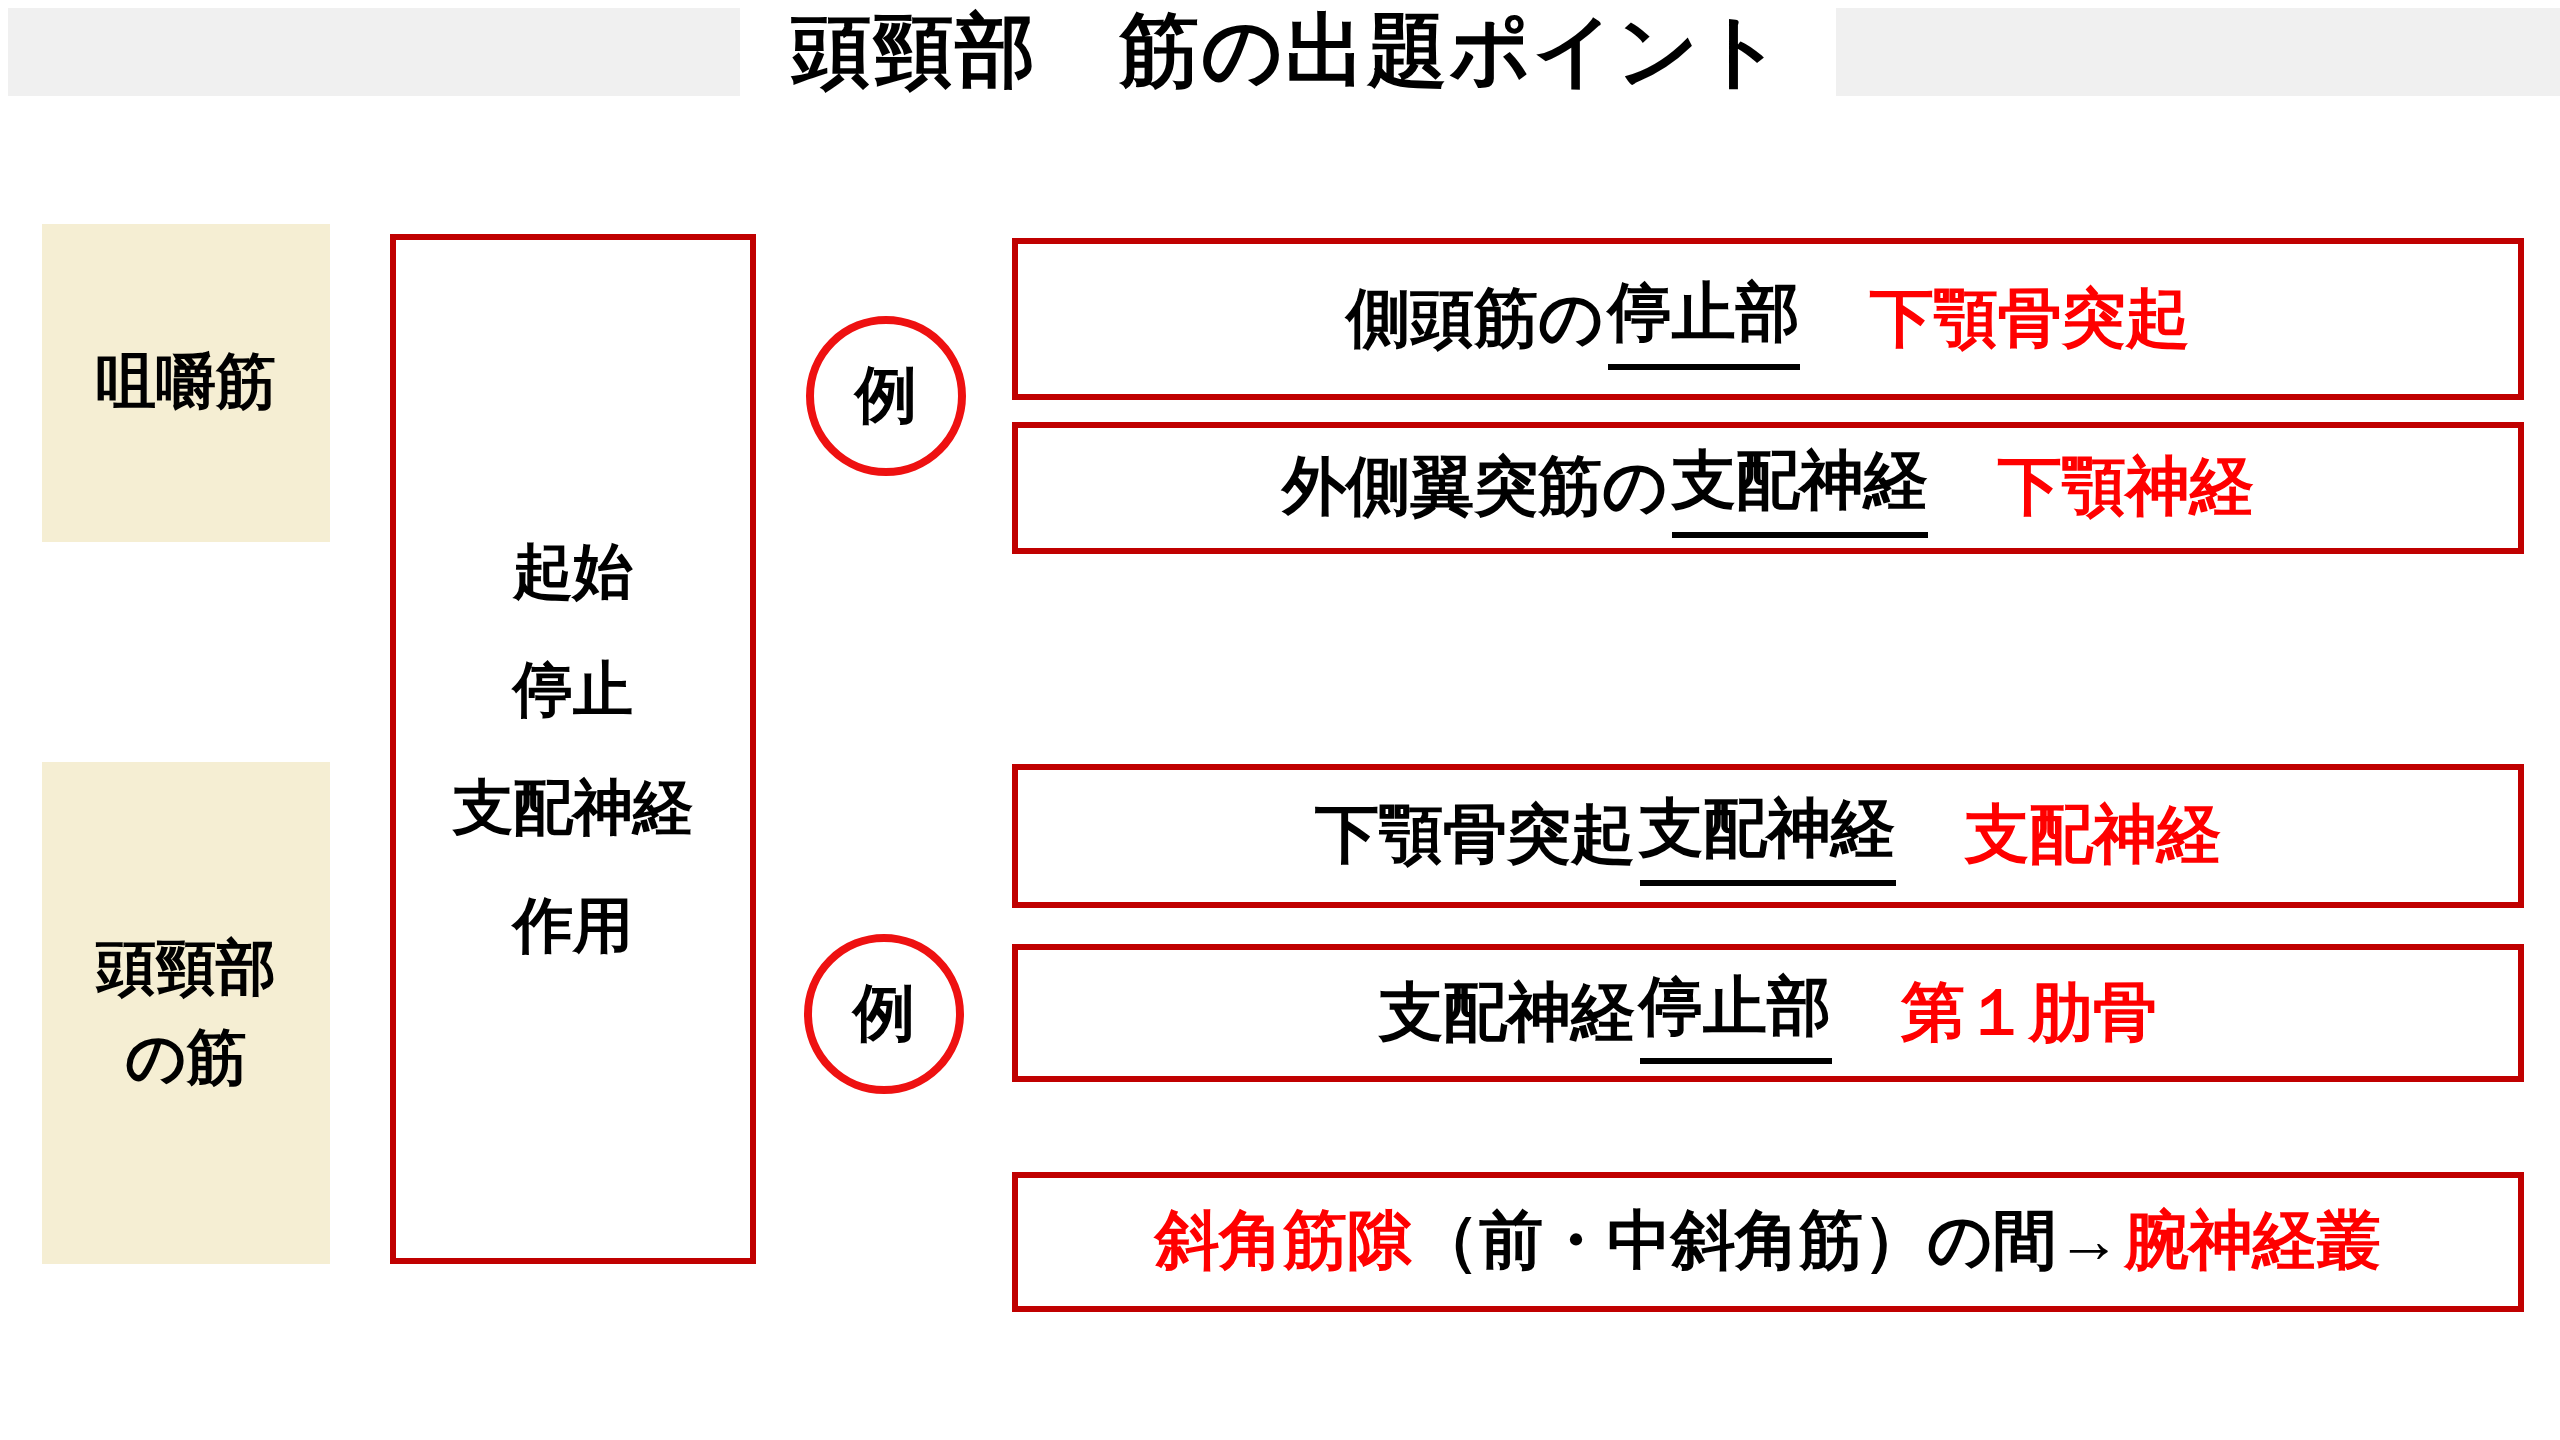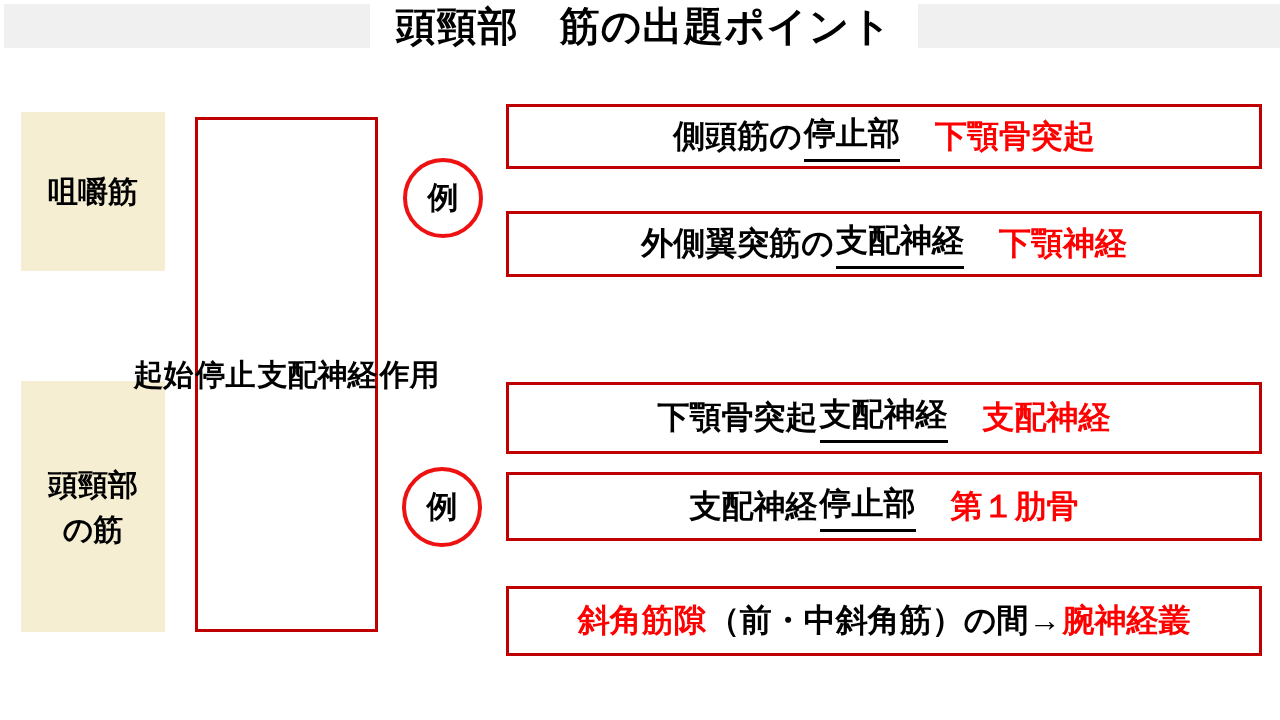--- a/index.html
+++ b/index.html
@@ -41,21 +41,21 @@
     font-size:30px;font-weight:bold;text-align:center;
     line-height:1.5;white-space:pre-line;
   }
   .label-box-1{top:108px;height:159px;}
   .label-box-2{top:377px;height:251px;align-items:center;}
 
   
   .center-box{
     position:absolute;left:191px;top:113px;width:183px;height:515px;
     border:3px solid var(--border-red);background:#ffffff;
-    display:flex;flex-direction:row;align-items:center;justify-content:center;
+    display:flex;flex-direction:column;align-items:center;justify-content:center;
     font-size:30px;font-weight:bold;
   }
   .center-box .line{display:block;line-height:57px;white-space:nowrap;}
 
   
   .ex-circle{
     position:absolute;width:80px;height:80px;border-radius:50%;
     border:4px solid var(--circle-red);background:#ffffff;
     display:flex;align-items:center;justify-content:center;
     font-size:31px;font-weight:bold;color:var(--text-black);
@@ -63,21 +63,21 @@
   .ex-circle-1{left:399px;top:154px;}
   .ex-circle-2{left:398px;top:463px;}
 
   
   .ex-box{
     position:absolute;left:502px;width:756px;
     border:3px solid var(--border-red);background:#ffffff;
     display:flex;align-items:center;justify-content:center;
     font-size:32px;font-weight:bold;white-space:nowrap;
   }
-  .ex-box-1{top:100px;height:65px;font-family:Liberation Serif, serif;}
+  .ex-box-1{top:115px;height:81px;font-family:Liberation Serif, serif;}
   .ex-box-2{top:207px;height:66px;}
   .ex-box-3{top:378px;height:72px;}
   .ex-box-4{top:468px;height:69px;}
   .ex-box-5{top:582px;height:70px;}
   .seg{display:inline-block;}
   .seg.u{border-bottom:3px solid var(--text-black);padding-bottom:3px;}
   .seg.red{color:var(--text-red);}
   .seg.answer{margin-left:34px;}
 </style>
 </head>

